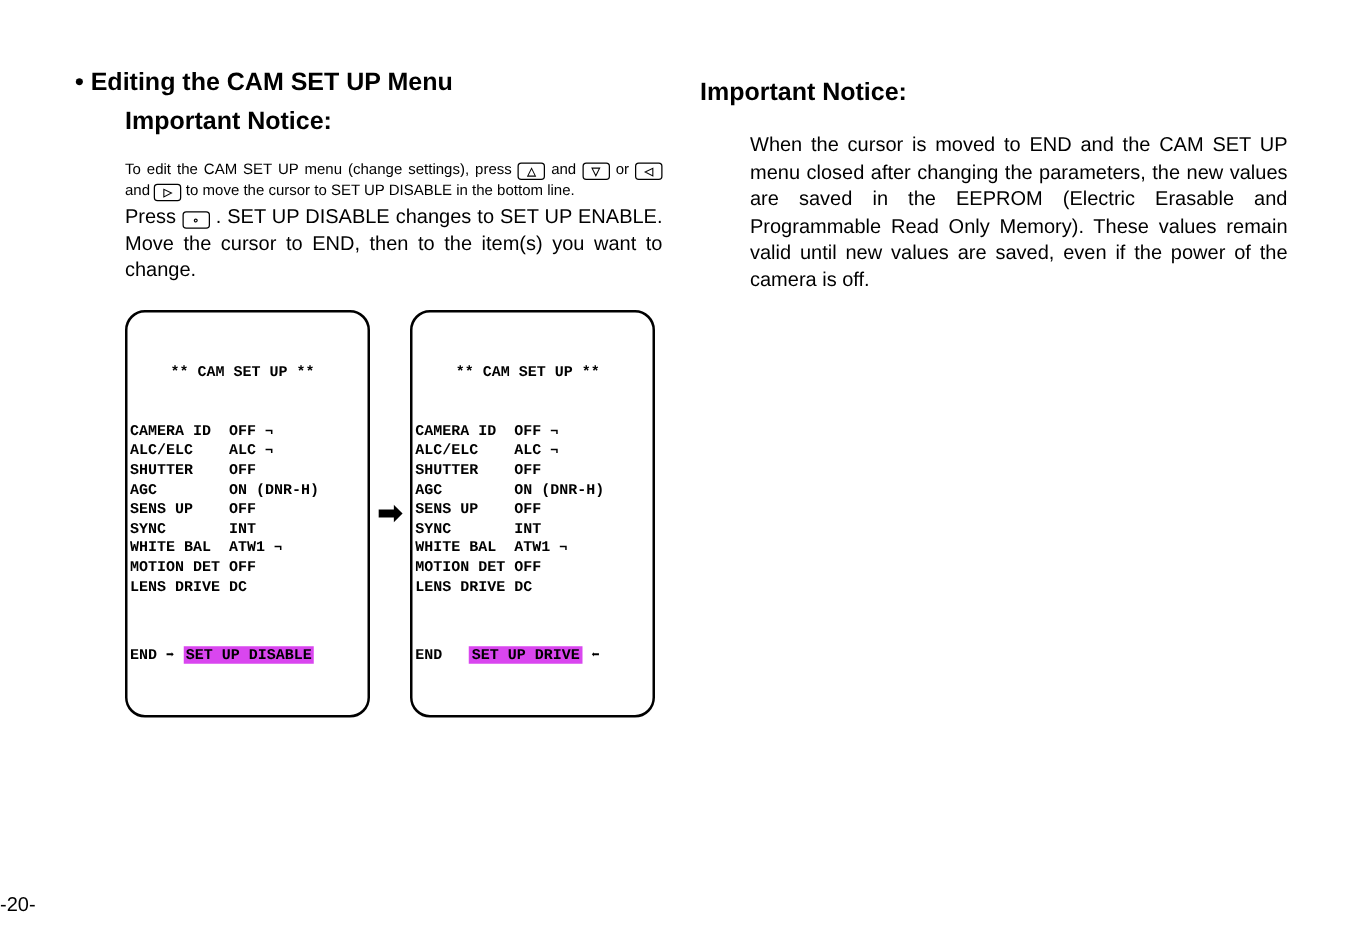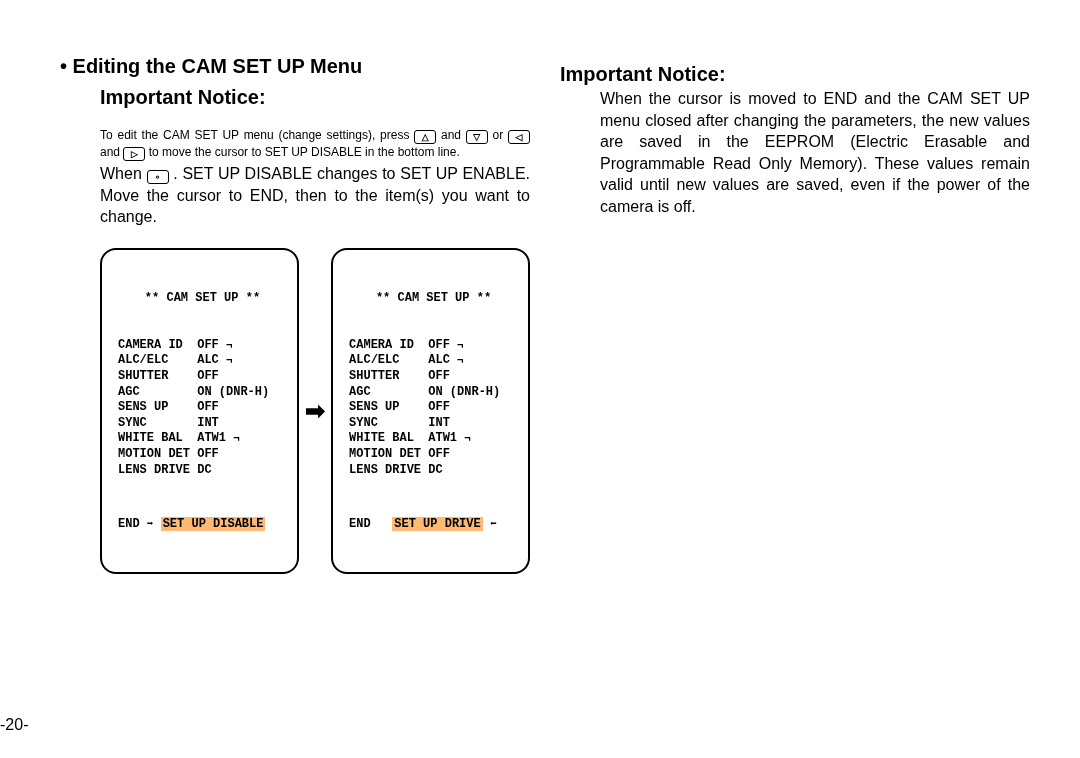--- a/index.html
+++ b/index.html
@@ -32,21 +32,21 @@
   .subheading {
     font-size: 20px;
     font-weight: 700;
     margin-left: 40px;
     margin-bottom: 0;
   }
   .indent-para {
     font-size: 16px;
     line-height: 1.35;
     margin-left: 80px;
-    margin-top: 2px;
+    margin-top: 20px;
     text-align: justify;
   }
   .para {
     font-size: 12px;
     line-height: 1.35;
     margin-left: 40px;
     margin-top: 18px;
     text-align: justify;
   }
   .para2 {
@@ -77,42 +77,42 @@
   .menus {
     margin-left: 40px;
     margin-top: 20px;
     display: flex;
     align-items: center;
     gap: 6px;
   }
   .menu-box {
     border: 2.5px solid #000;
     border-radius: 16px;
-    padding: 10px 10px 8px 16px;
+    padding: 10px 10px 8px 2px;
     font-family: "Courier New", Courier, monospace;
     font-size: 12px;
     font-weight: 700;
     line-height: 1.3;
     white-space: pre;
     width: 180px;
   }
   .menu-title {
     text-align: center;
     display: block;
     margin-bottom: 0;
   }
   .menu-row {
     display: block;
   }
   .menu-bottom {
     display: block;
     margin-top: 8px;
   }
   .hl {
-    background: #fdba74;
+    background: #d946ef;
     padding: 0 2px;
     display: inline;
   }
   .big-arrow {
     font-size: 24px;
     font-weight: 700;
     line-height: 1;
   }
   .small-arrow-right {
     font-size: 11px;
@@ -147,21 +147,21 @@
 
   <div class="col">
     <div class="heading">• Editing the CAM SET UP Menu</div>
     <div class="subheading">Important Notice:</div>
 
     <div class="para">
       <span>To edit the CAM SET UP menu (change settings), press </span><span class="key key-up"></span><span> and </span><span class="key key-down"></span><span> or </span><span class="key key-left"></span><span> and </span><span class="key key-right"></span><span>  to move the cursor to SET UP DISABLE in the bottom line.</span>
     </div>
 
     <div class="para2">
-      <span>When  </span><span class="key key-enter"></span><span> .  SET  UP  DISABLE  changes  to  SET  UP ENABLE. Move the cursor to END, then to the item(s) you want to change.</span>
+      <span>Press  </span><span class="key key-enter"></span><span> .  SET  UP  DISABLE  changes  to  SET  UP ENABLE. Move the cursor to END, then to the item(s) you want to change.</span>
     </div>
 
     <div class="menus">
       <div class="menu-box">
         <span class="menu-title">** CAM SET UP **</span>
         <span id="menu-rows-1"><span class="menu-row">CAMERA ID  OFF <span class="corner">¬</span></span><span class="menu-row">ALC/ELC    ALC <span class="corner">¬</span></span><span class="menu-row">SHUTTER    OFF</span><span class="menu-row">AGC        ON (DNR-H)</span><span class="menu-row">SENS UP    OFF</span><span class="menu-row">SYNC       INT</span><span class="menu-row">WHITE BAL  ATW1 <span class="corner">¬</span></span><span class="menu-row">MOTION DET OFF</span><span class="menu-row">LENS DRIVE DC</span></span>
         <span class="menu-bottom"><span>END</span> <span class="small-arrow-right">➡</span> <span class="hl">SET UP DISABLE</span></span>
       </div>
 
       <div class="big-arrow">➡</div>

